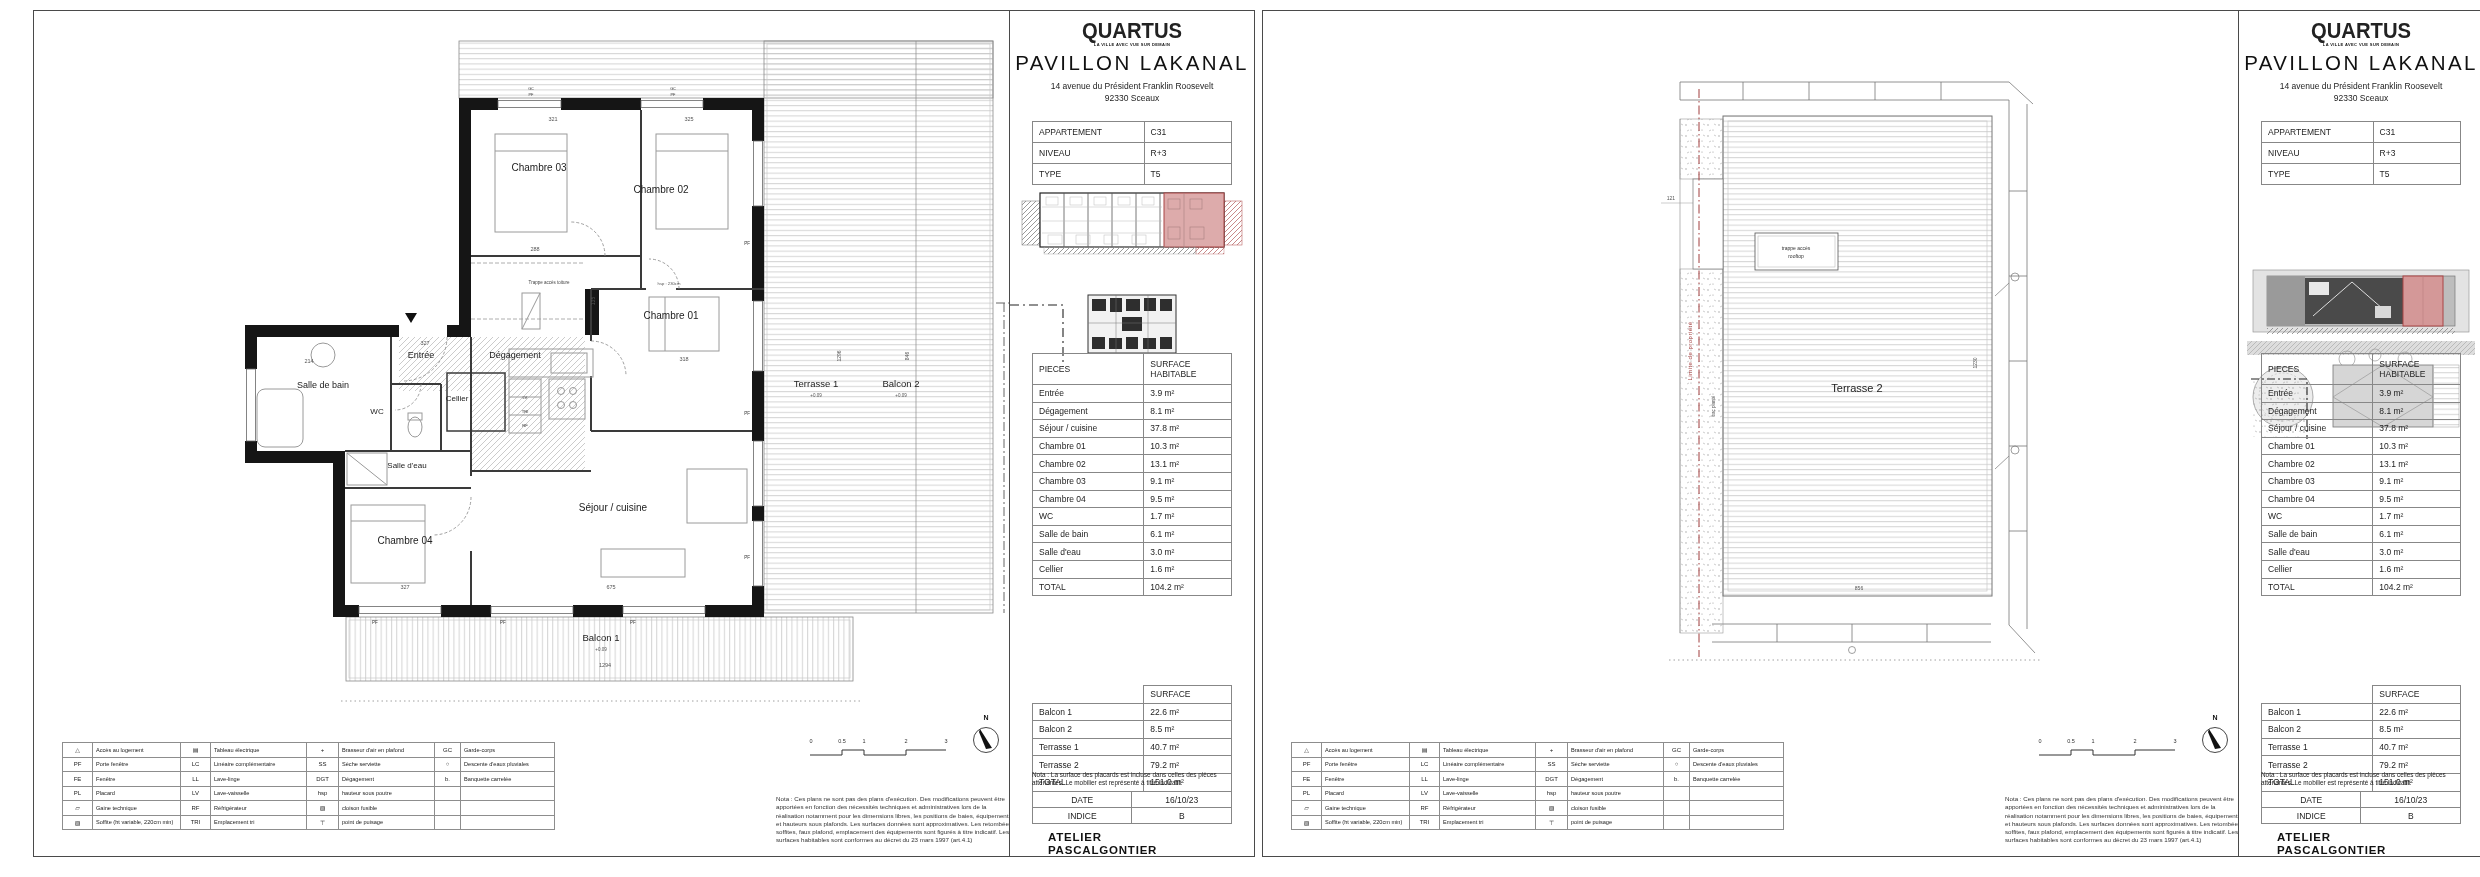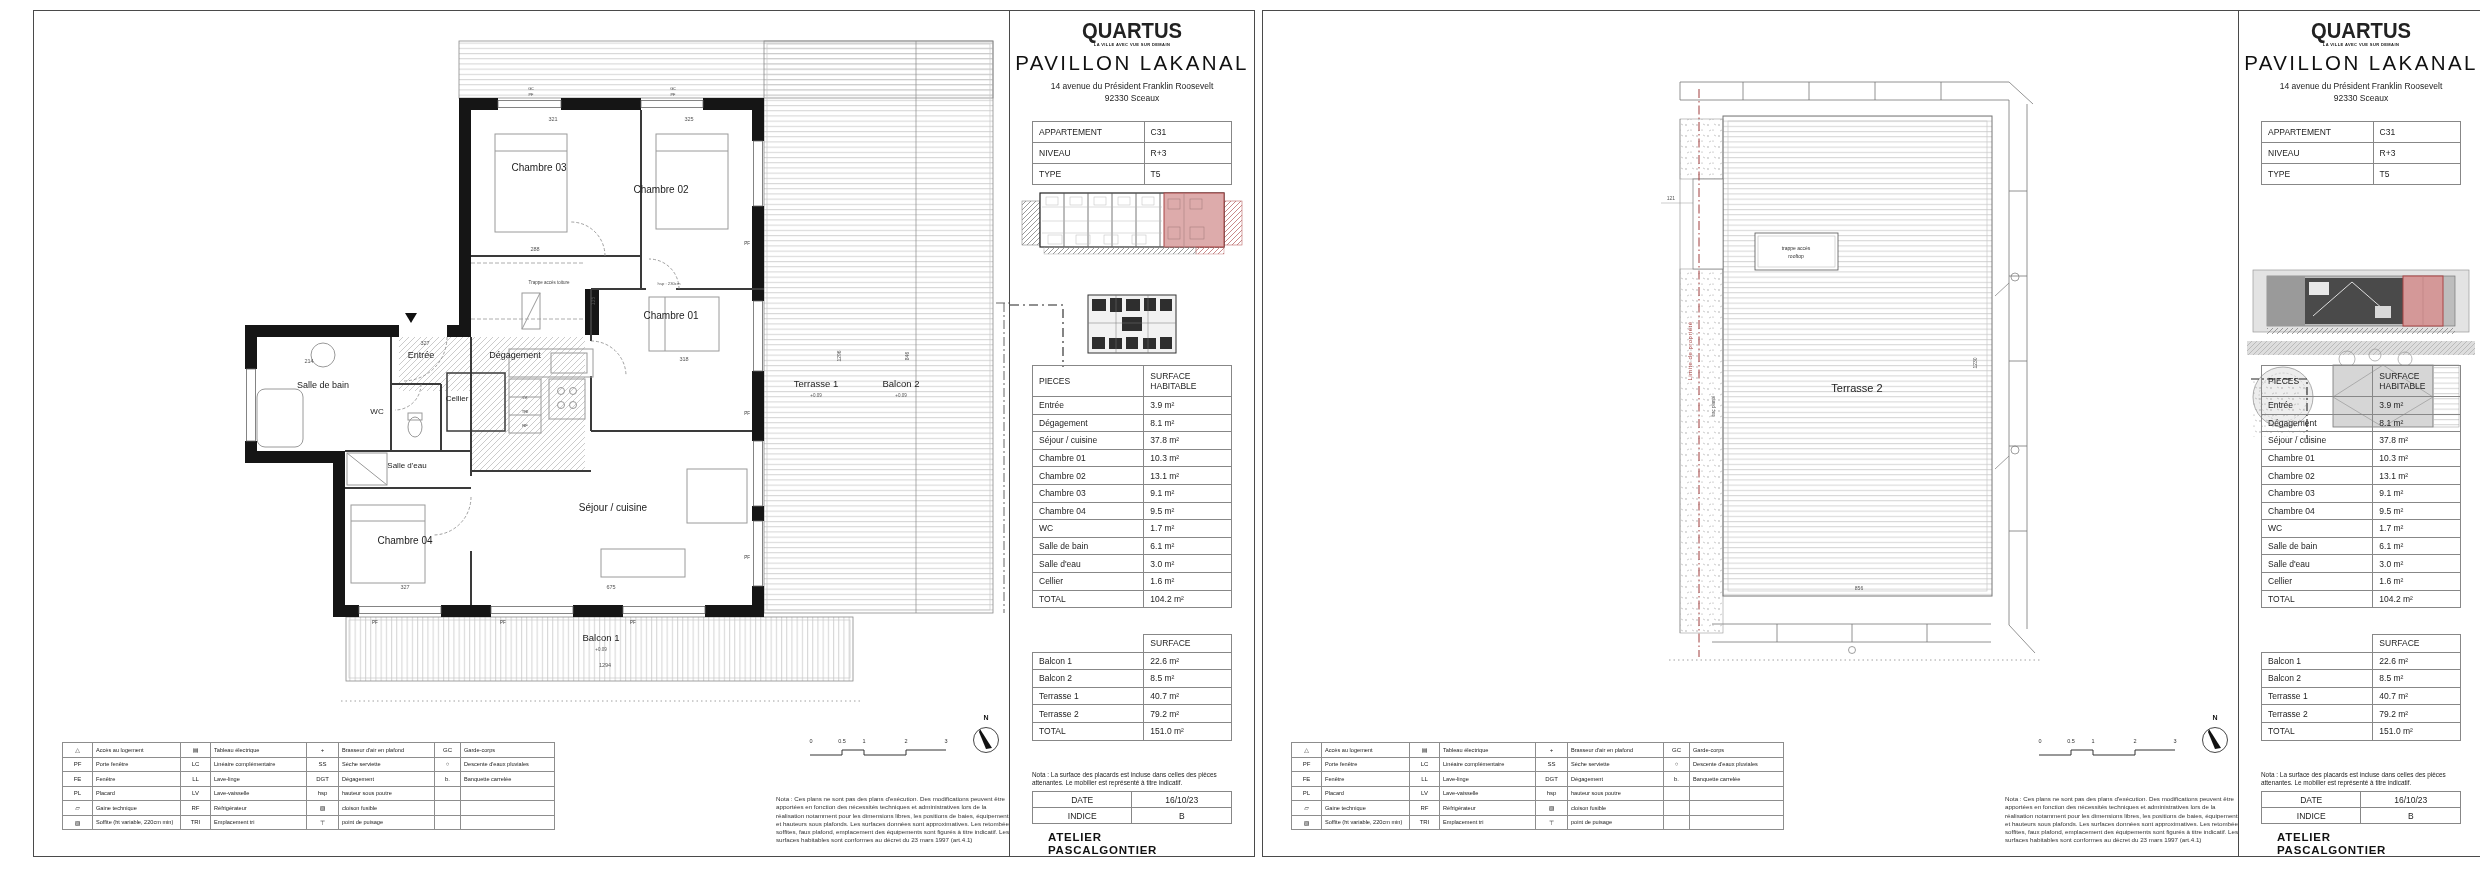--- a/index.html
+++ b/index.html
@@ -12,24 +12,24 @@
   .tb{position:absolute;right:0;top:0;width:244px;height:845px;border-left:1px solid #4a4a4a;background:#fff}
   .tb-logo{position:absolute;top:7px;left:0;width:100%;text-align:center;font-weight:bold;font-size:22px;letter-spacing:0;transform:scaleX(.92)}
   .tb-tag{position:absolute;top:31px;left:0;width:100%;text-align:center;font-size:4px;letter-spacing:.4px;font-weight:bold;color:#111}
   .tb-title{position:absolute;top:40px;left:0;width:100%;text-align:center;font-size:20.5px;letter-spacing:2.4px;white-space:nowrap;color:#111}
   .tb-addr{position:absolute;top:70px;left:0;width:100%;text-align:center;font-size:8.5px;line-height:1.4;color:#222}
   table{border-collapse:collapse}
   .tb table{position:absolute;left:22px;width:200px;font-size:8.5px}
   td{border:1px solid #878787;padding:2px 6px;vertical-align:middle}
   .info-t{top:110px;font-size:9px}
   .info-t td{height:16px}
-  .surf-t{top:354px}
+  .surf-t{top:342px}
   .surf-t td{height:12.6px}
   .surf-t tr.hdr td{height:26px;vertical-align:middle}
-  .ext-t{top:623px}
+  .ext-t{top:674px}
   .ext-t td{height:12.6px}
   .ext-t tr.hdr td.blank{border:none}
   .nota-s{position:absolute;left:22px;top:760px;width:202px;font-size:6.4px;line-height:1.32;color:#222}
   .date-t{top:780px;font-size:9px;text-align:center}
   .date-t td{height:11px}
   .arch{position:absolute;left:38px;top:820px;font-size:11.5px;font-weight:bold;letter-spacing:.8px;line-height:1.15;color:#111}
   .kp1{position:absolute;left:8px;top:178px}
   .kp2l{position:absolute;left:76px;top:282px}
   .kp2r{position:absolute;left:8px;top:253px}
   .dashdot{position:absolute;left:0;top:290px}

